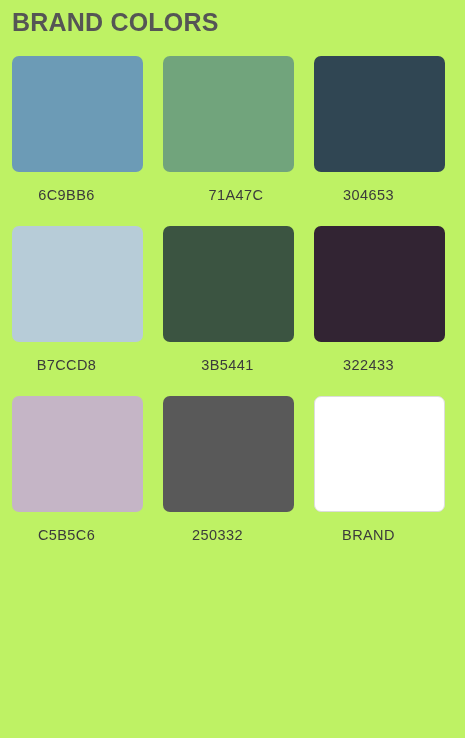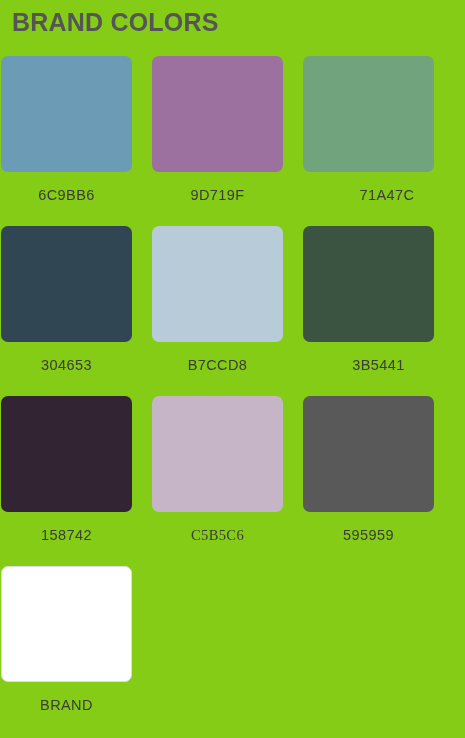--- a/index.html
+++ b/index.html
@@ -40,21 +40,20 @@
     display: grid;
     grid-template-columns: repeat(3, 131px);
     column-gap: 20px;
     row-gap: 0px;
   }
   .swatch-cell {
     width: 109px;
     height: 170px;
     display: flex;
     flex-direction: column;
-    align-items: center;
   }
   .swatch-chip {
     width: 131px;
     height: 116px;
     border-radius: 7px;
     box-sizing: border-box;
   }
   .swatch-chip.outlined {
     border: 1px solid #dcdcdc;
   }
@@ -64,60 +63,56 @@
     font-weight: 400;
     letter-spacing: 0.4px;
     color: #3b3b3b;
     text-align: center;
     line-height: 18px;
   }
 </style>
 </head>
 <body>
 
-<div class="page" style="background: #84cc16;">
+<div class="page" style="background: #bef264;">
 
   <div class="page-title" style="color: rgb(85, 85, 85);">BRAND COLORS</div>
 
   <div class="swatch-grid">
       <div class="swatch-cell">
         <div class="swatch-chip" style="background: rgb(108, 155, 182);"></div>
         <div class="swatch-label" style="color: rgb(59, 59, 59);">6C9BB6</div>
-      </div>
-      <div class="swatch-cell">
-        <div class="swatch-chip" style="background: rgb(157, 113, 159);"></div>
-        <div class="swatch-label" style="color: rgb(59, 59, 59);">9D719F</div>
       </div>
       <div class="swatch-cell">
         <div class="swatch-chip" style="background: rgb(113, 164, 124);"></div>
         <div class="swatch-label" style="color: rgb(59, 59, 59); margin-left: 37px;">71A47C</div>
       </div>
       <div class="swatch-cell">
         <div class="swatch-chip" style="background: rgb(48, 70, 83);"></div>
         <div class="swatch-label" style="color: rgb(59, 59, 59);">304653</div>
       </div>
       <div class="swatch-cell">
         <div class="swatch-chip" style="background: rgb(183, 204, 216);"></div>
         <div class="swatch-label" style="color: rgb(59, 59, 59);">B7CCD8</div>
       </div>
       <div class="swatch-cell">
         <div class="swatch-chip" style="background: rgb(59, 84, 65);"></div>
         <div class="swatch-label" style="color: rgb(59, 59, 59); margin-left: 20px;">3B5441</div>
       </div>
       <div class="swatch-cell">
         <div class="swatch-chip" style="background: rgb(50, 36, 51);"></div>
-        <div class="swatch-label" style="color: rgb(59, 59, 59);">158742</div>
+        <div class="swatch-label" style="color: rgb(59, 59, 59);">322433</div>
       </div>
       <div class="swatch-cell">
         <div class="swatch-chip" style="background: rgb(197, 181, 198);"></div>
-        <div class="swatch-label" style="color: rgb(59, 59, 59); font-family: Liberation Serif, serif;">C5B5C6</div>
+        <div class="swatch-label" style="color: rgb(59, 59, 59);">C5B5C6</div>
       </div>
       <div class="swatch-cell">
         <div class="swatch-chip" style="background: rgb(89, 89, 89);"></div>
-        <div class="swatch-label" style="color: rgb(59, 59, 59);">595959</div>
+        <div class="swatch-label" style="color: rgb(59, 59, 59);">250332</div>
       </div>
       <div class="swatch-cell">
         <div class="swatch-chip outlined" style="background: rgb(255, 255, 255); border-color: rgb(220, 220, 220);"></div>
         <div class="swatch-label" style="color: rgb(59, 59, 59);">BRAND</div>
       </div>
     </div>
 
 </div>
 
 </body></html>

